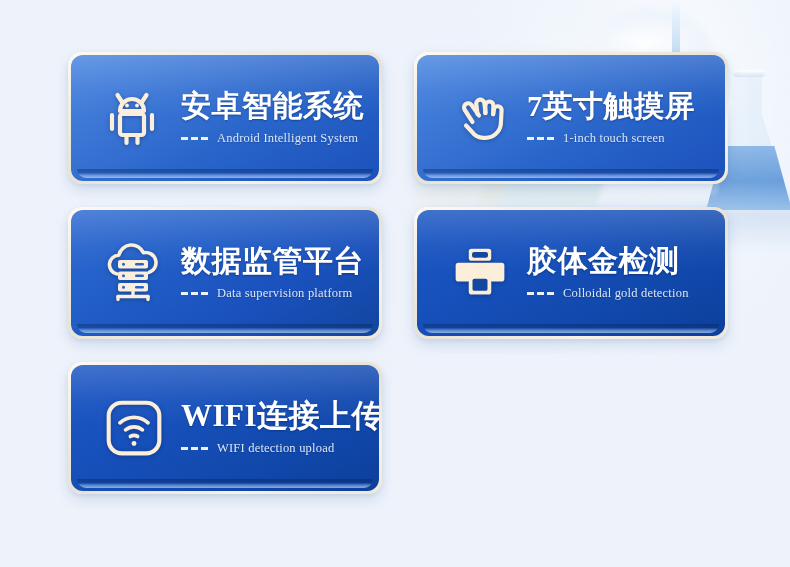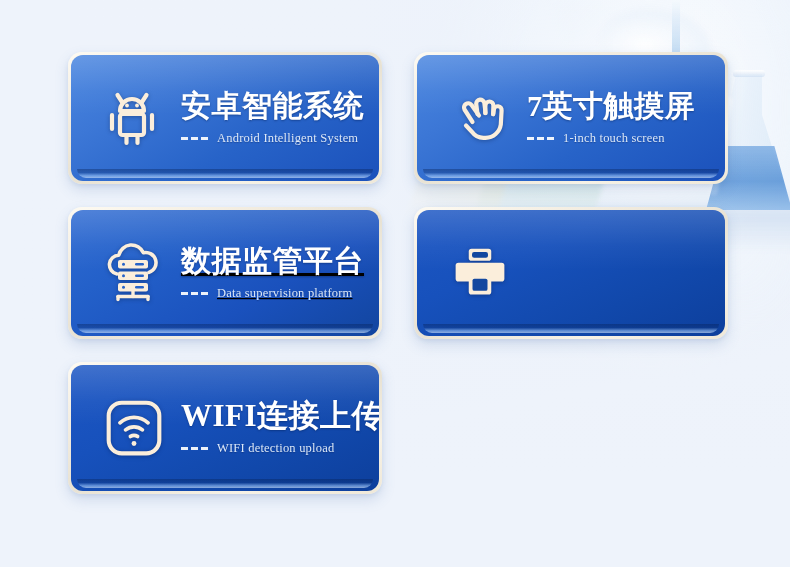--- a/index.html
+++ b/index.html
@@ -148,21 +148,20 @@
     border-radius: 12px;
     overflow: hidden;
     background: linear-gradient(150deg, #4a86e0 0%, #3c77d6 28%, #2763c8 62%, #1b51bb 100%);
     display: flex;
     align-items: center;
     box-sizing: border-box;
   }
   
   .card.deep .card-inner {
     background: linear-gradient(150deg, #2f6bd2 0%, #2360c9 30%, #1a51bd 65%, #12459f 100%);
-    text-decoration: underline;
   }
   .card.deeper .card-inner {
     background: linear-gradient(155deg, #1d57c4 0%, #1751bc 35%, #1148ab 70%, #0d3f9c 100%);
   }
   
   .card-inner::before {
     content:"";
     position:absolute; left:0; right:0; top:0; height:48%;
     background: linear-gradient(180deg, rgba(255,255,255,0.16) 0%, rgba(255,255,255,0.04) 60%, rgba(255,255,255,0) 100%);
     pointer-events:none;
@@ -352,20 +351,31 @@
       <div class="card-inner">
         <div class="card-icon">
           <svg width="60" height="60" viewBox="0 0 64 64" fill="currentColor">
             <rect x="20" y="6" width="24" height="13" rx="3"></rect>
             <path d="M9 21 h46 a3 3 0 0 1 3 3 v14 a3 3 0 0 1 -3 3 h-46 a3 3 0 0 1 -3 -3 v-14 a3 3 0 0 1 3 -3 z"></path>
             <rect x="20" y="34" width="24" height="21" rx="3"></rect>
             <rect x="24" y="38" width="16" height="13" rx="2" fill="#14489f"></rect>
             <rect x="23.5" y="9.5" width="17" height="6.2" rx="2.2" fill="#14489f"></rect>
           </svg>
         </div>
+        <div class="card-text">
+          <div class="title-cn">胶体金检测</div>
+          <div class="subtitle-row">
+            <span class="dashes">
+                <i></i>
+                <i></i>
+                <i></i>
+              </span>
+            <span class="subtitle-en">Colloidal gold detection</span>
+          </div>
+        </div>
       </div>
     </div>
 
     <div class="card deeper wide">
       <div class="card-inner">
         <div class="card-icon">
           <svg width="60" height="60" viewBox="0 0 64 64" fill="none" stroke="currentColor" stroke-width="4.4" stroke-linecap="round" stroke-linejoin="round">
             <rect x="5" y="5" width="54" height="54" rx="14"></rect>
             <path d="M17 26.5 a22 22 0 0 1 30 0" stroke-width="4"></path>
             <path d="M23 34 a14.5 14.5 0 0 1 18 0" stroke-width="4"></path>

